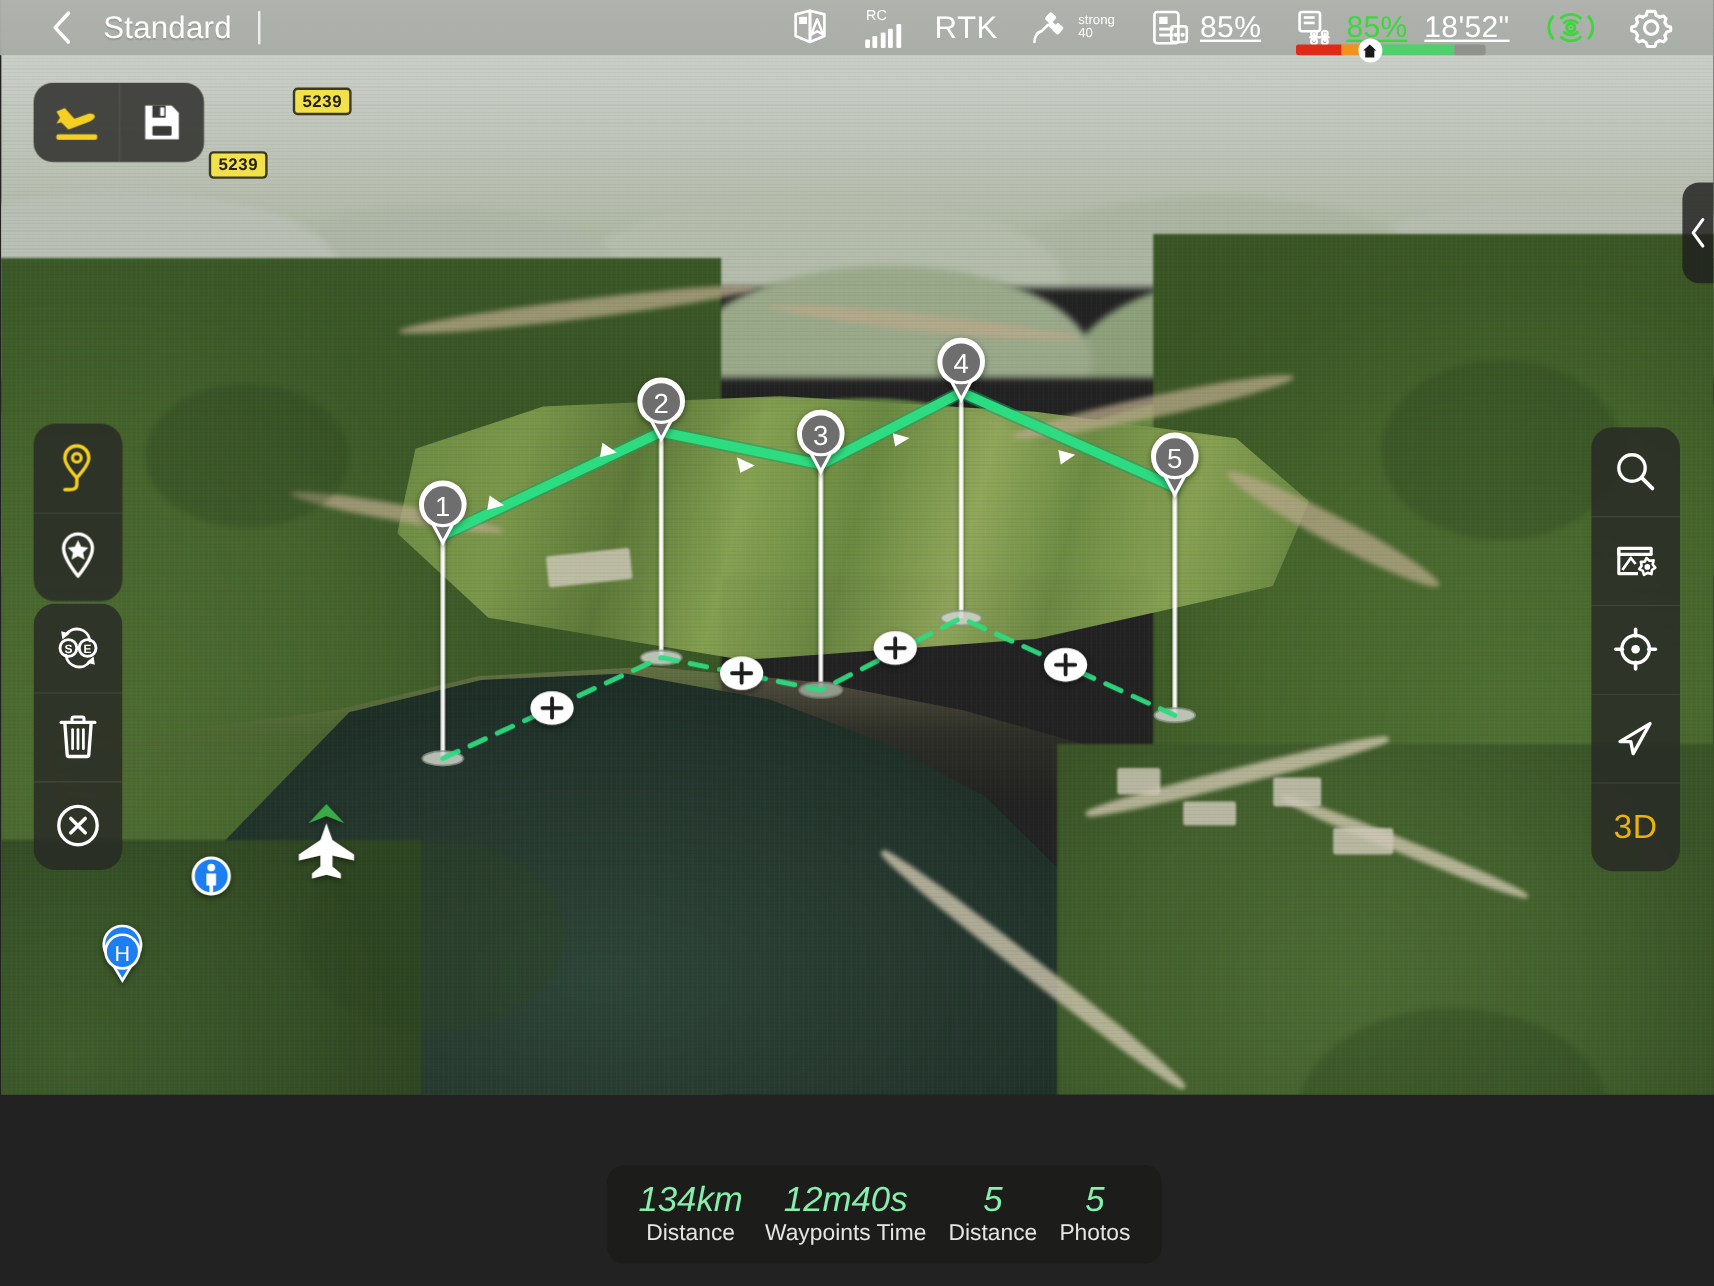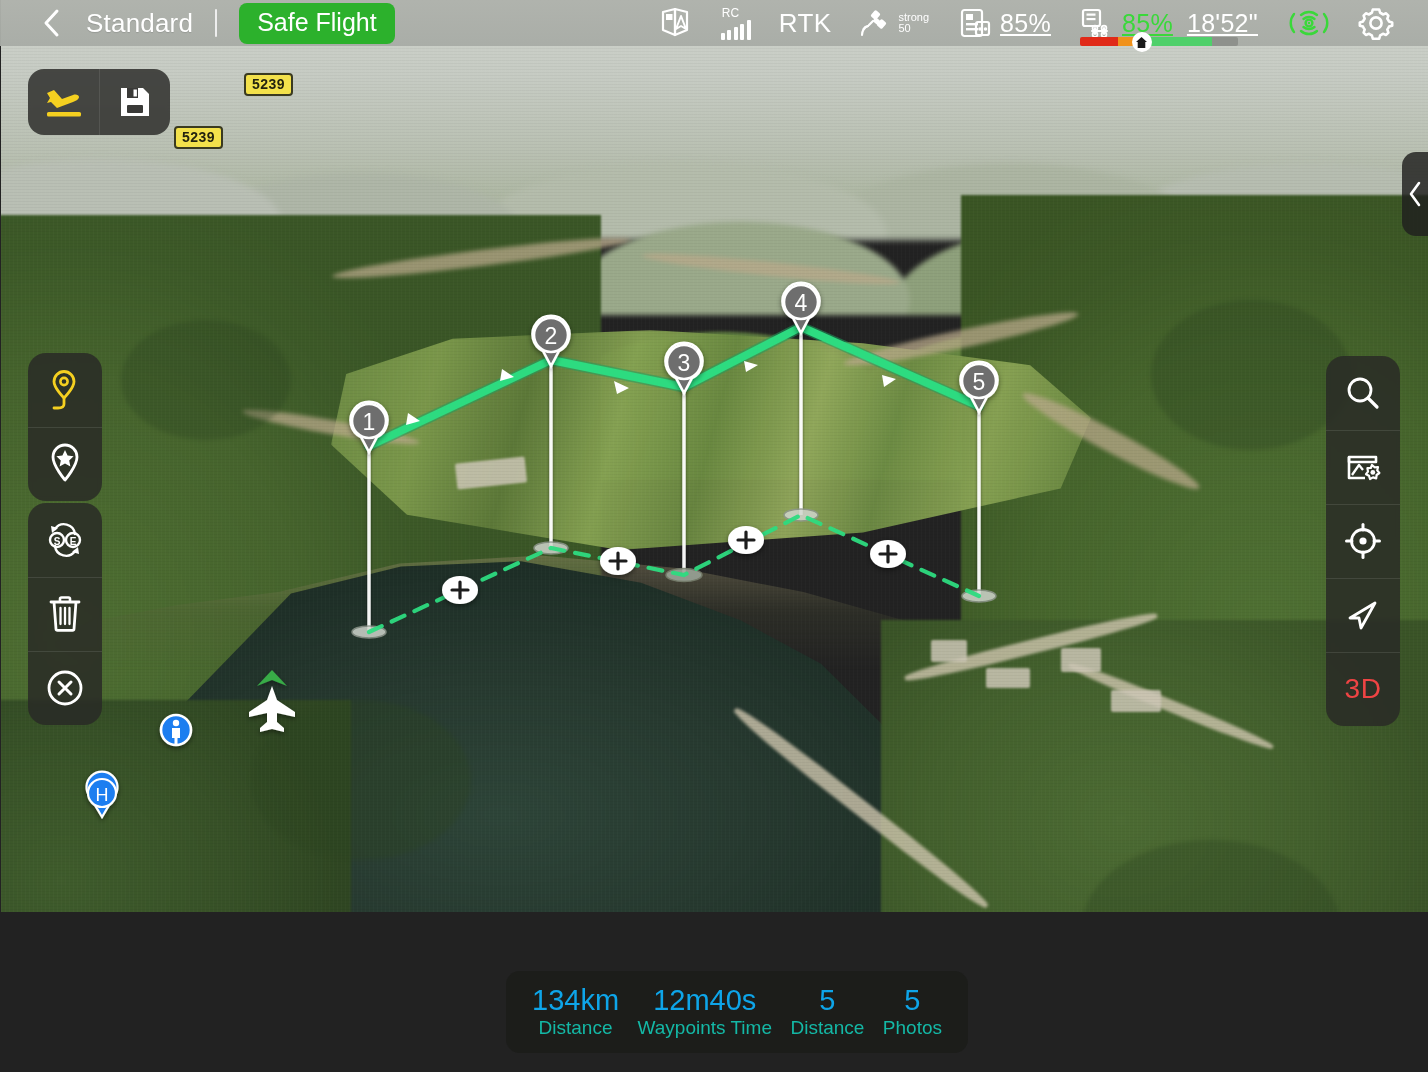--- a/index.html
+++ b/index.html
@@ -195,43 +195,43 @@
   }
   #rail-left-a{ left:28px; top:353px; width:74px; }
   #rail-left-b{ left:28px; top:503px; width:74px; }
   #rail-right{ right:28px; top:356px; width:74px; }
   .rail-btn{
     width:74px; height:74px; display:flex; align-items:center; justify-content:center;
     cursor:pointer; position:relative;
   }
   .rail-btn + .rail-btn{ box-shadow:inset 0 1px 0 rgba(255,255,255,.10); }
   .rail-btn .lbl3d{
-    color:#ef4444; font-size:28px; letter-spacing:.5px;text-align:center;
+    color:#eab308; font-size:28px; letter-spacing:.5px;text-align:center;
   }
 
   
   #drawer-handle{
     position:absolute; right:0; top:152px; width:26px; height:84px;
     background:rgba(32,32,30,.82); border-radius:14px 0 0 14px;
     display:flex; align-items:center; justify-content:center; z-index:55; cursor:pointer;
   }
 
   
   #path-overlay{ position:absolute; left:0; top:0; width:1428px; height:1072px; z-index:40; }
 
   
   #stats{
     position:absolute; left:506px; top:971px; width:462px; height:82px;
     background:rgba(26,28,24,.72); border-radius:14px;
     display:flex; align-items:center; justify-content:space-between;
     padding:0 26px; z-index:55; backdrop-filter:blur(2px);
   }
   .stat{ display:flex; flex-direction:column; align-items:center; }
-  .stat .v{ color:#0ea5e9; font-size:29px; line-height:1.05; }
-  .stat .k{ color:#14b8a6; font-size:19px; margin-top:2px; }
+  .stat .v{ color:#86efac; font-size:29px; line-height:1.05;font-style:italic; }
+  .stat .k{ color:#e5e5e5; font-size:19px; margin-top:2px; }
 </style>
 </head>
 <body>
 
 <div id="map-stage">
   <div class="terrain-layer">
     <div class="sky"></div>
     <div class="ridge r1"></div>
     <div class="ridge r2"></div>
     <div class="hill-mid"></div>
@@ -380,21 +380,20 @@
 
 <div id="topbar">
   <div class="tb-left">
     <div class="back-chevron">
       <svg width="20" height="30" viewBox="0 0 20 30">
         <path d="M16,3 L5,15 L16,27" fill="none" stroke="#ffffff" stroke-width="3" stroke-linecap="round" stroke-linejoin="round"></path>
       </svg>
     </div>
     <span class="mode-label">Standard</span>
     <span class="tb-div"></span>
-    <span class="safe-pill">Safe Flight</span>
   </div>
 
   <div class="tb-right">
 
     <div class="tb-item">
       <svg width="36" height="36" viewBox="0 0 36 36">
         <path d="M6,7 L18,4 L18,30 L6,25 Z" fill="none" stroke="#ffffff" stroke-width="2.2" stroke-linejoin="round"></path>
         <rect x="9" y="9" width="6.5" height="6" fill="#ffffff"></rect>
         <path d="M18,4 L30,7 L30,25 L18,30 Z" fill="none" stroke="#ffffff" stroke-width="2.2" stroke-linejoin="round"></path>
         <path d="M24,11 L29,24 L24,21 L19,24 Z" fill="none" stroke="#ffffff" stroke-width="2" stroke-linejoin="round"></path>
@@ -426,21 +425,21 @@
         </g>
         <g fill="#ffffff">
           <rect x="13" y="4" width="7" height="8" rx="1.6" transform="rotate(42 16.5 8)"></rect>
           <rect x="19" y="13" width="7" height="8" rx="1.6" transform="rotate(42 22.5 17)"></rect>
           <rect x="14.5" y="11.5" width="6" height="5" rx="1.2" transform="rotate(42 17.5 14)"></rect>
         </g>
         <path d="M10,18 L14,14" stroke="#ffffff" stroke-width="2.2" stroke-linecap="round"></path>
       </svg>
       <span class="sat-stack">
         <span>strong</span>
-        <span>50</span>
+        <span>40</span>
       </span>
     </div>
 
     <div class="tb-item">
       <svg width="34" height="34" viewBox="0 0 34 34">
         <rect x="5" y="4" width="20" height="26" rx="2.5" fill="none" stroke="#ffffff" stroke-width="2.2"></rect>
         <rect x="9" y="8" width="7" height="6" fill="#ffffff"></rect>
         <rect x="9" y="17" width="12" height="2.4" fill="#ffffff"></rect>
         <rect x="9" y="22" width="12" height="2.4" fill="#ffffff"></rect>
         <rect x="19" y="16" width="13" height="13" rx="2" fill="none" stroke="#ffffff" stroke-width="2.2"></rect>

